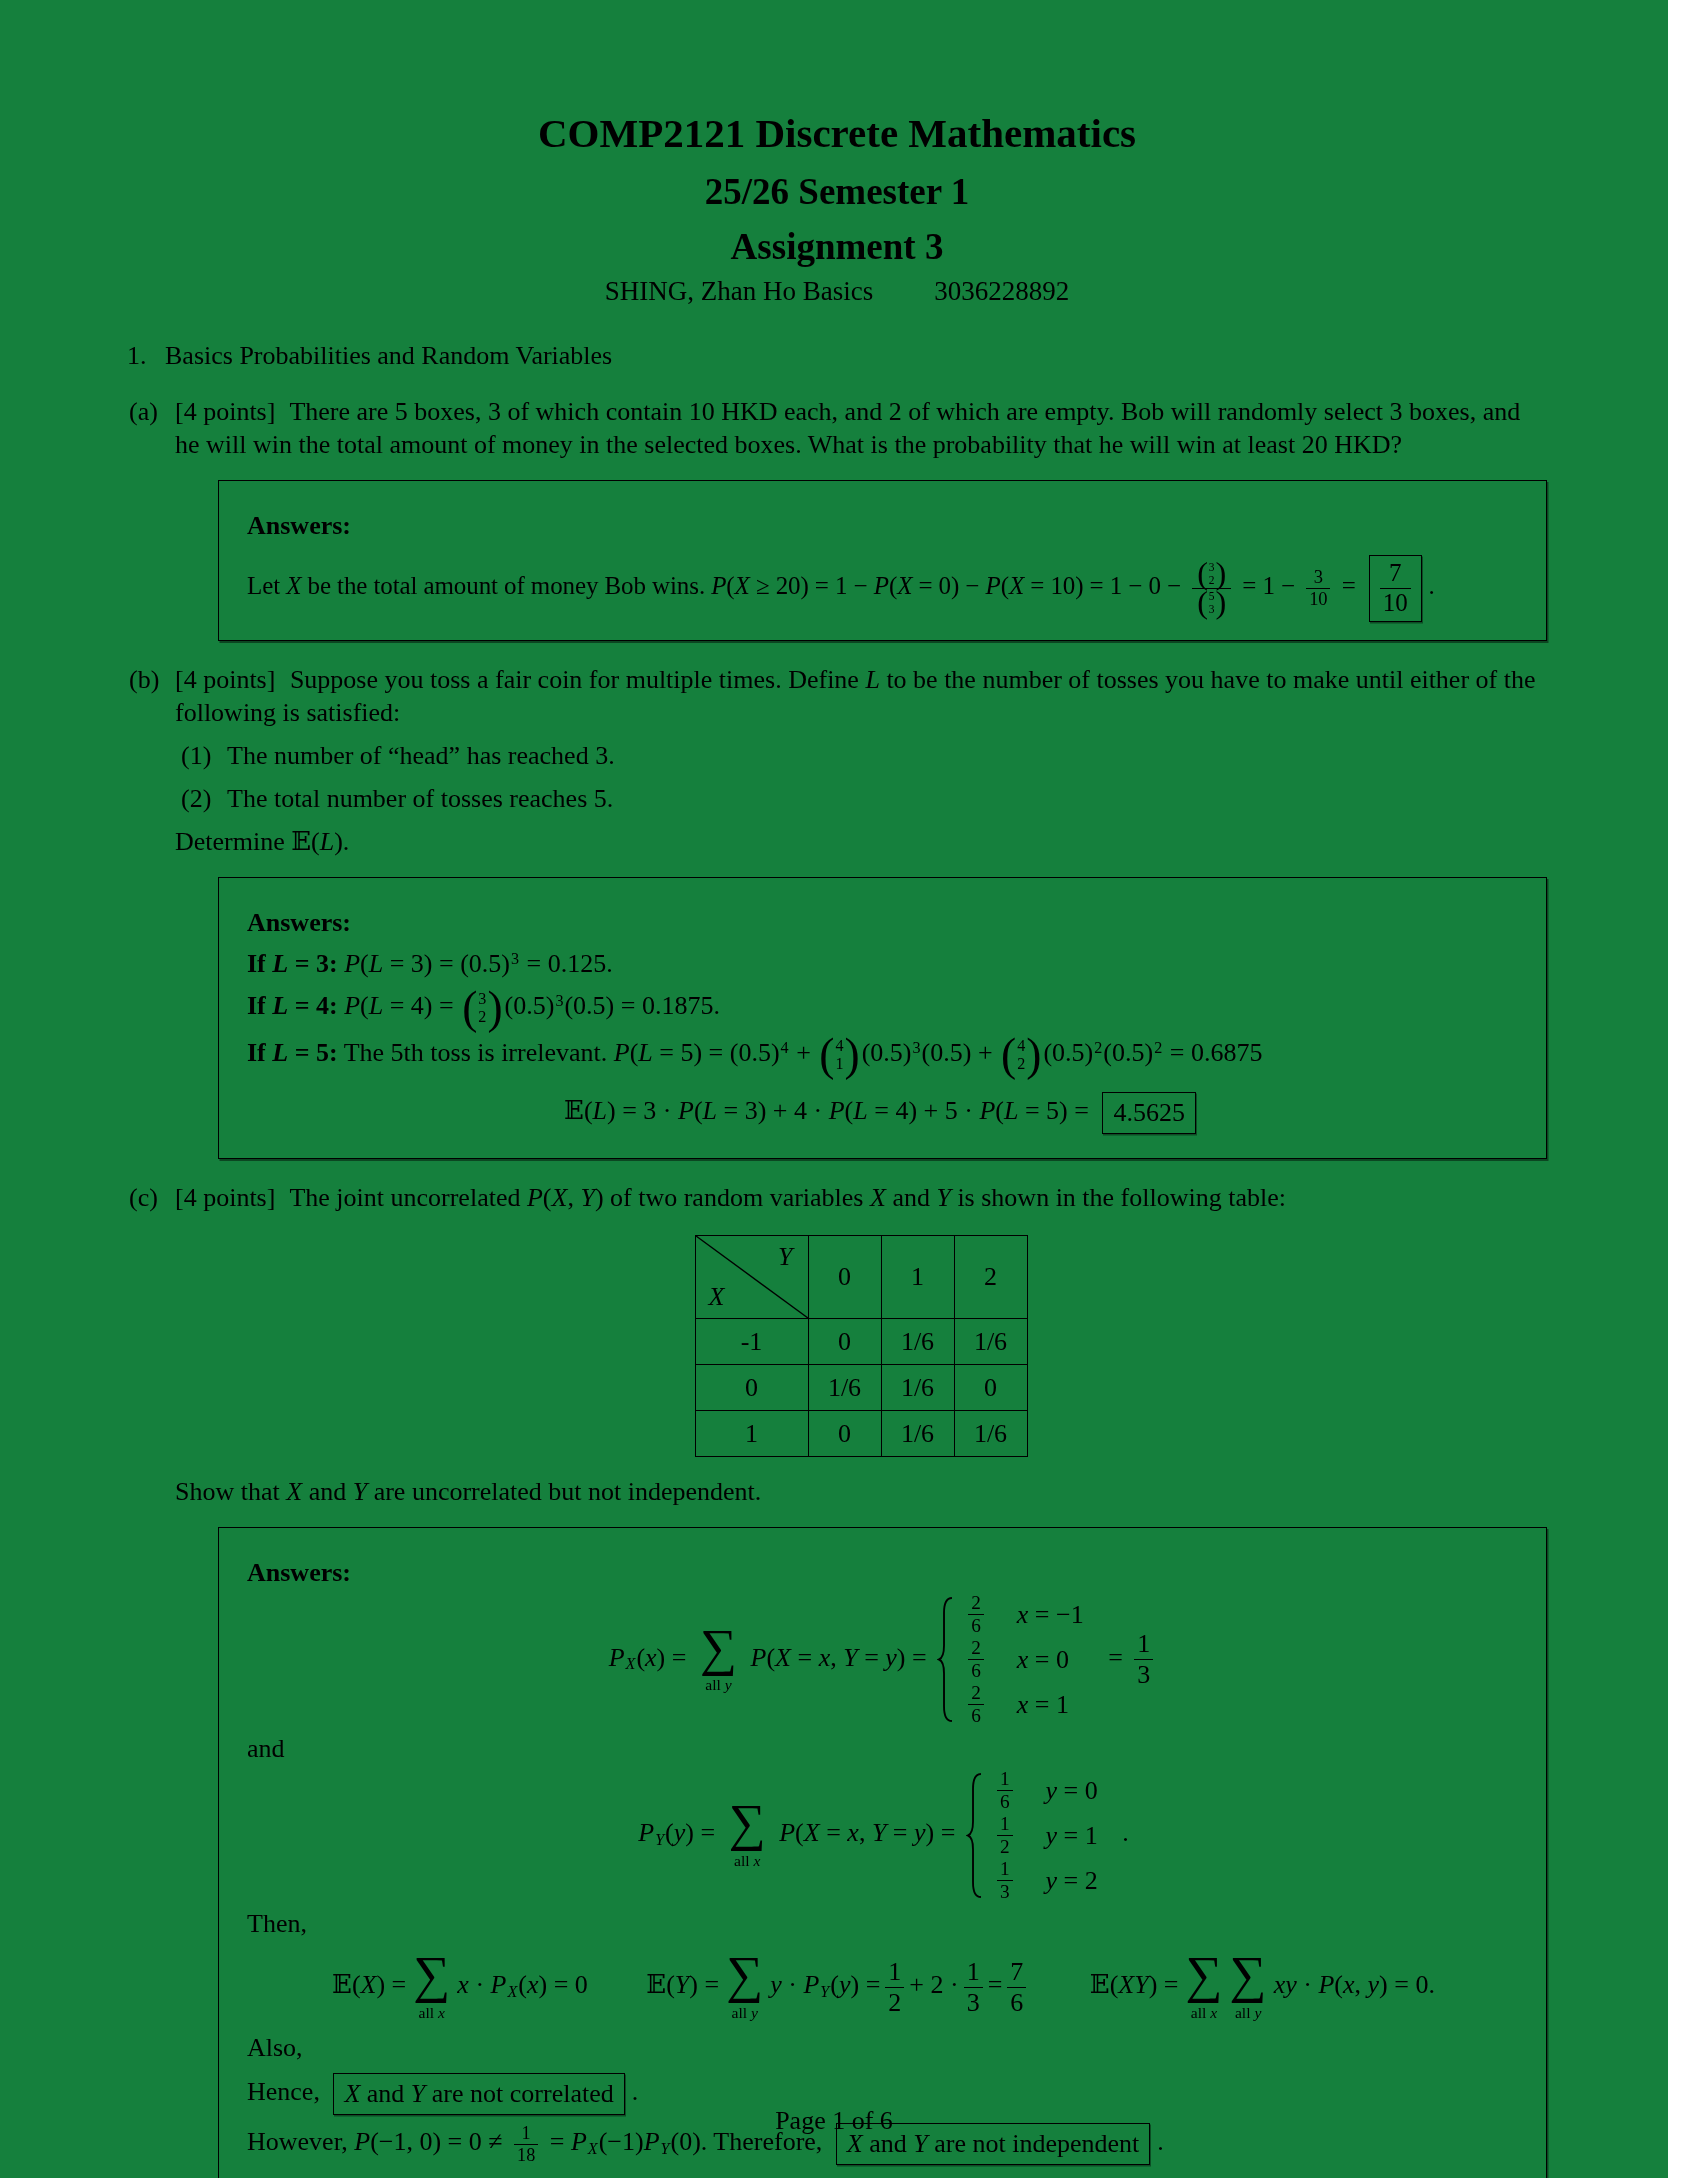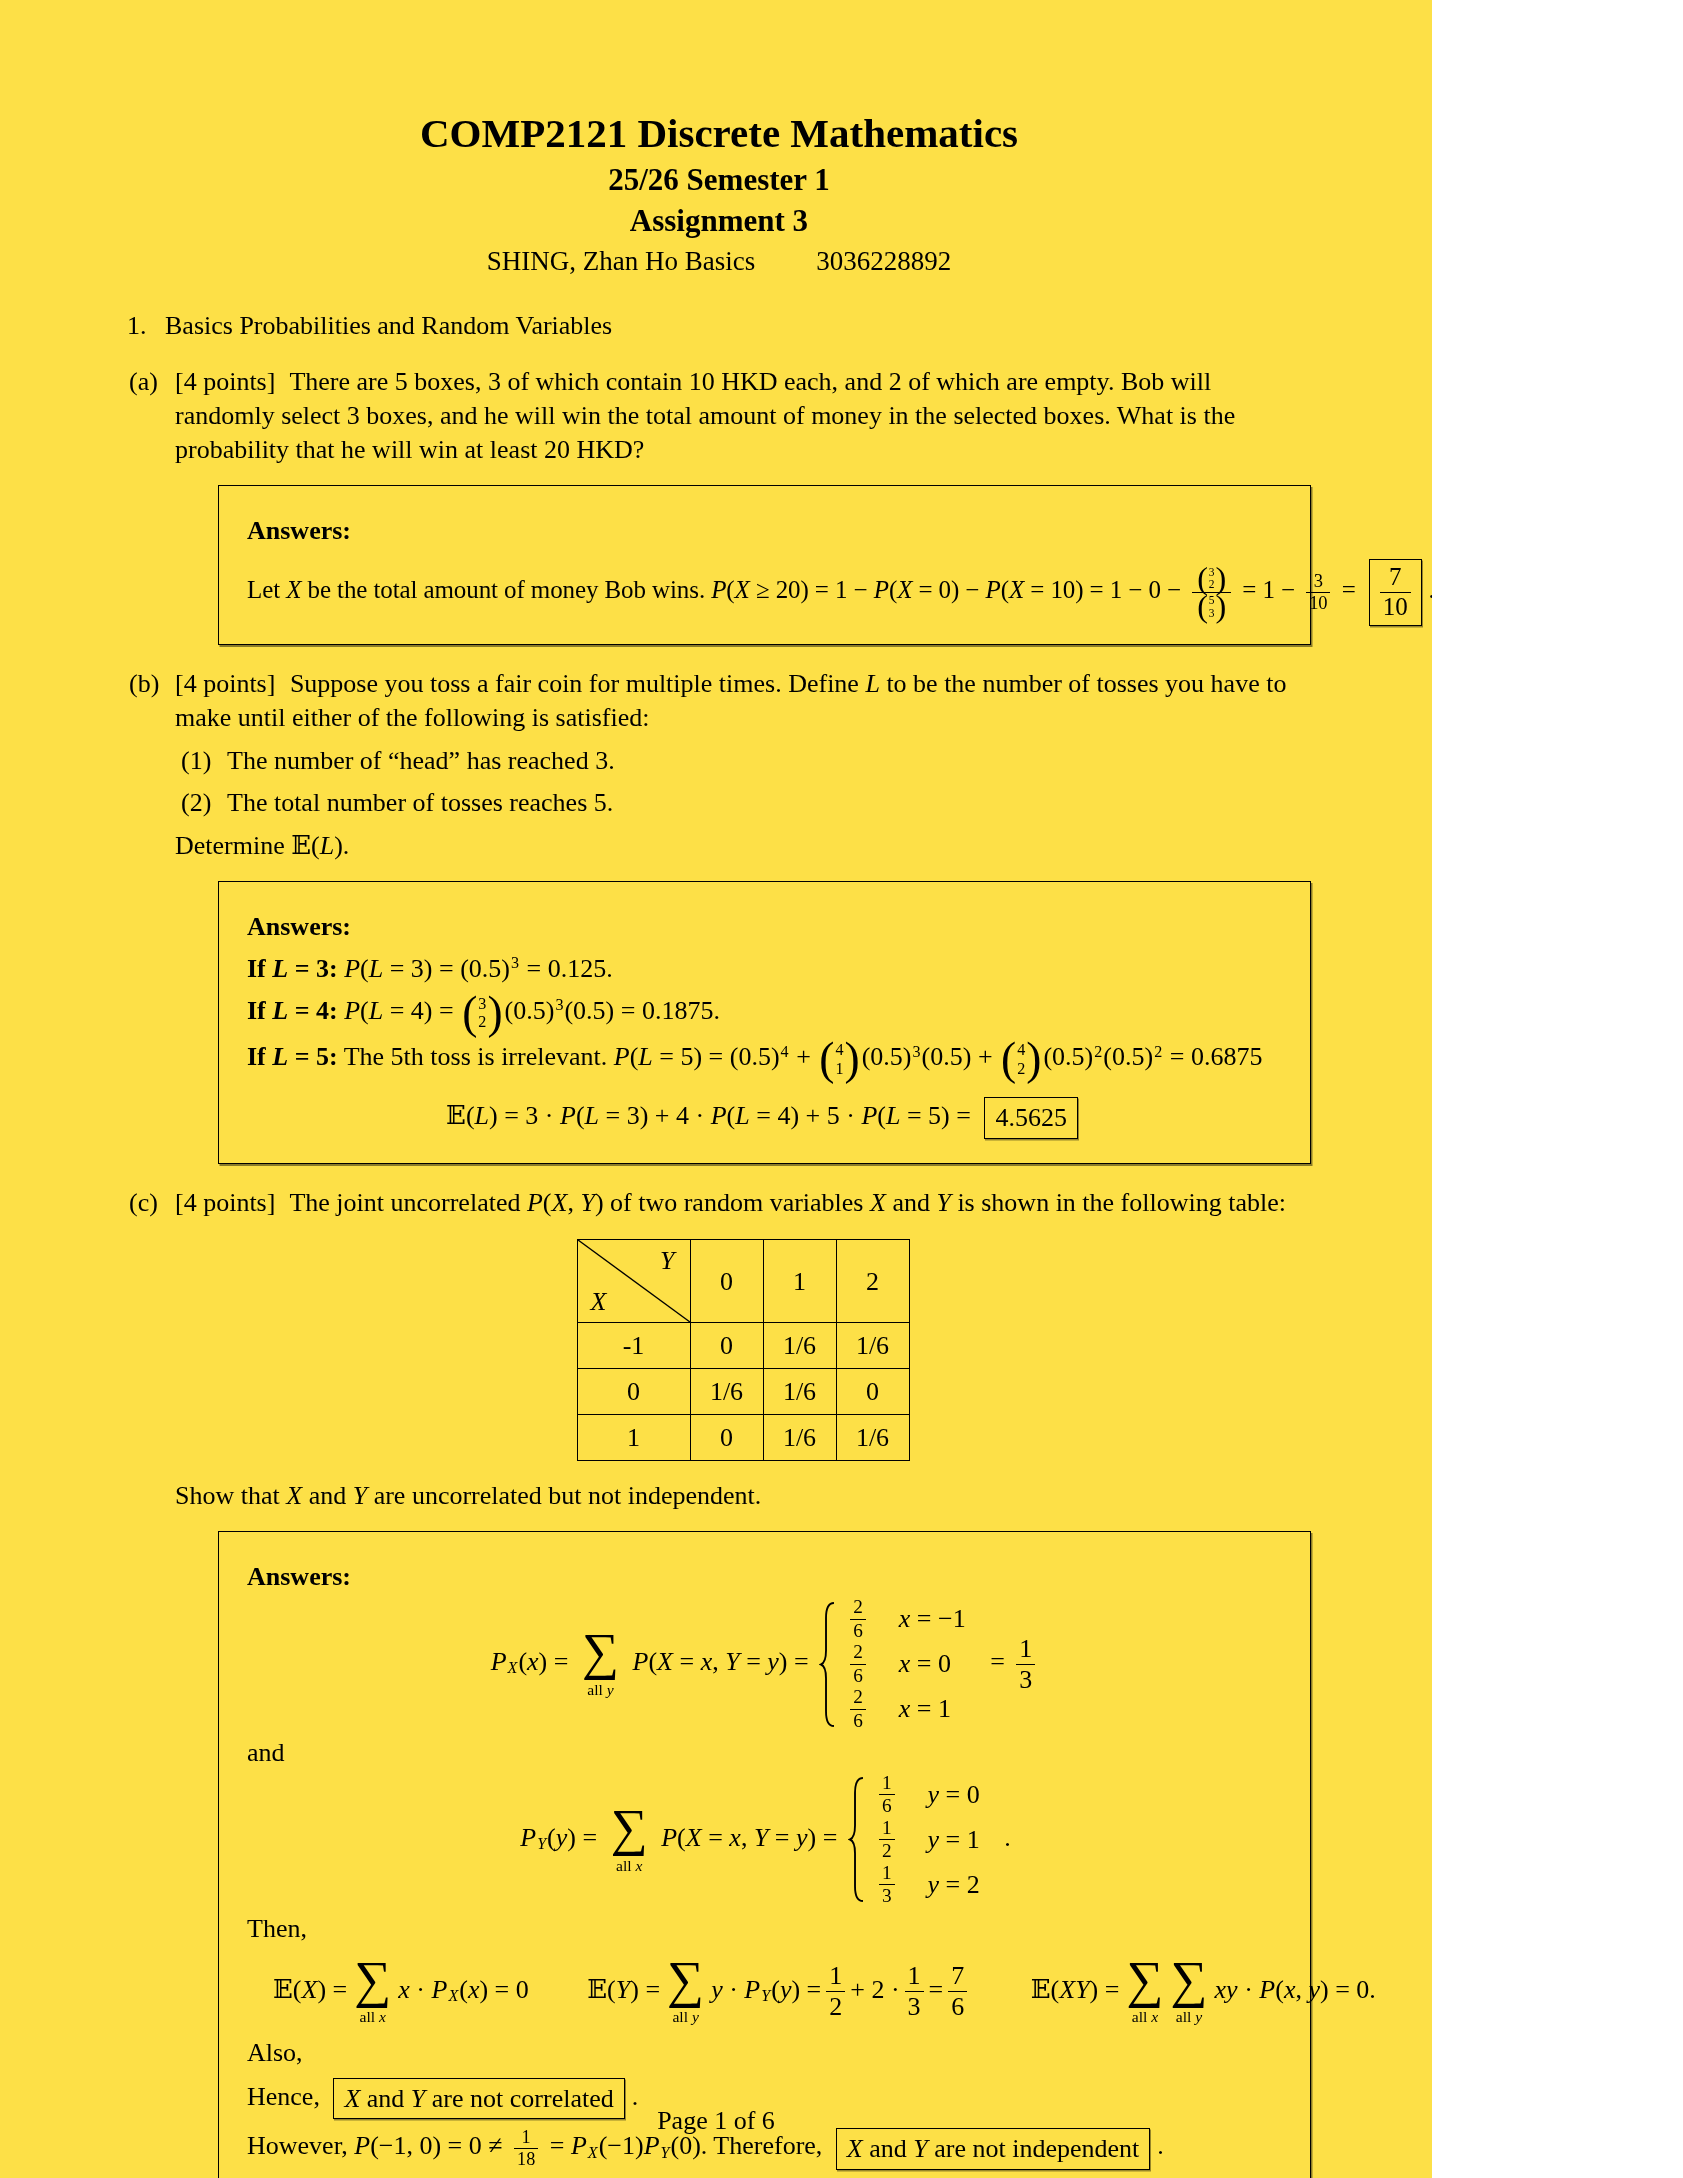--- a/index.html
+++ b/index.html
@@ -1,23 +1,23 @@
 <!DOCTYPE html>
 <html><head>
 <meta charset="utf-8">
 <style>
   * { box-sizing: border-box; }
   html,body { margin:0; padding:0; background:#ffffff; }
-  .page { width:1432px; height:2178px; position:relative; overflow:hidden; color:#000;
+  .page { width:1668px; height:2178px; position:relative; overflow:hidden; color:#000;
           font-family:"Liberation Serif","DejaVu Serif","DejaVu Sans",serif;
-          font-size:26px; line-height:1.3; background:#fde047; }
+          font-size:26px; line-height:1.3; background:#15803d; }
   .content { padding:111px 121px 0 127px; }
   .center { text-align:center; }
   .title { font-size:41px; font-weight:bold; line-height:1.12; }
-  .sub { font-size:31px; font-weight:bold; line-height:1.12; margin-top:6px; }
+  .sub { font-size:37px; font-weight:bold; line-height:1.12; margin-top:14px; }
   .author { font-size:27px; margin-top:6px; }
   .gap60 { display:inline-block; width:61px; }
   .qline { margin-top:30px; display:flex; }
   .qnum { width:38px; flex:none; }
   .item { display:flex; margin-top:22px; }
   .ilabel { flex:none; width:48px; padding-left:2px; }
   .ibody { flex:1; }
   .pts { margin-right:8px; }
   .subitem { display:flex; margin-top:9px; margin-left:6px; }
   .silabel { flex:none; width:46px; }

